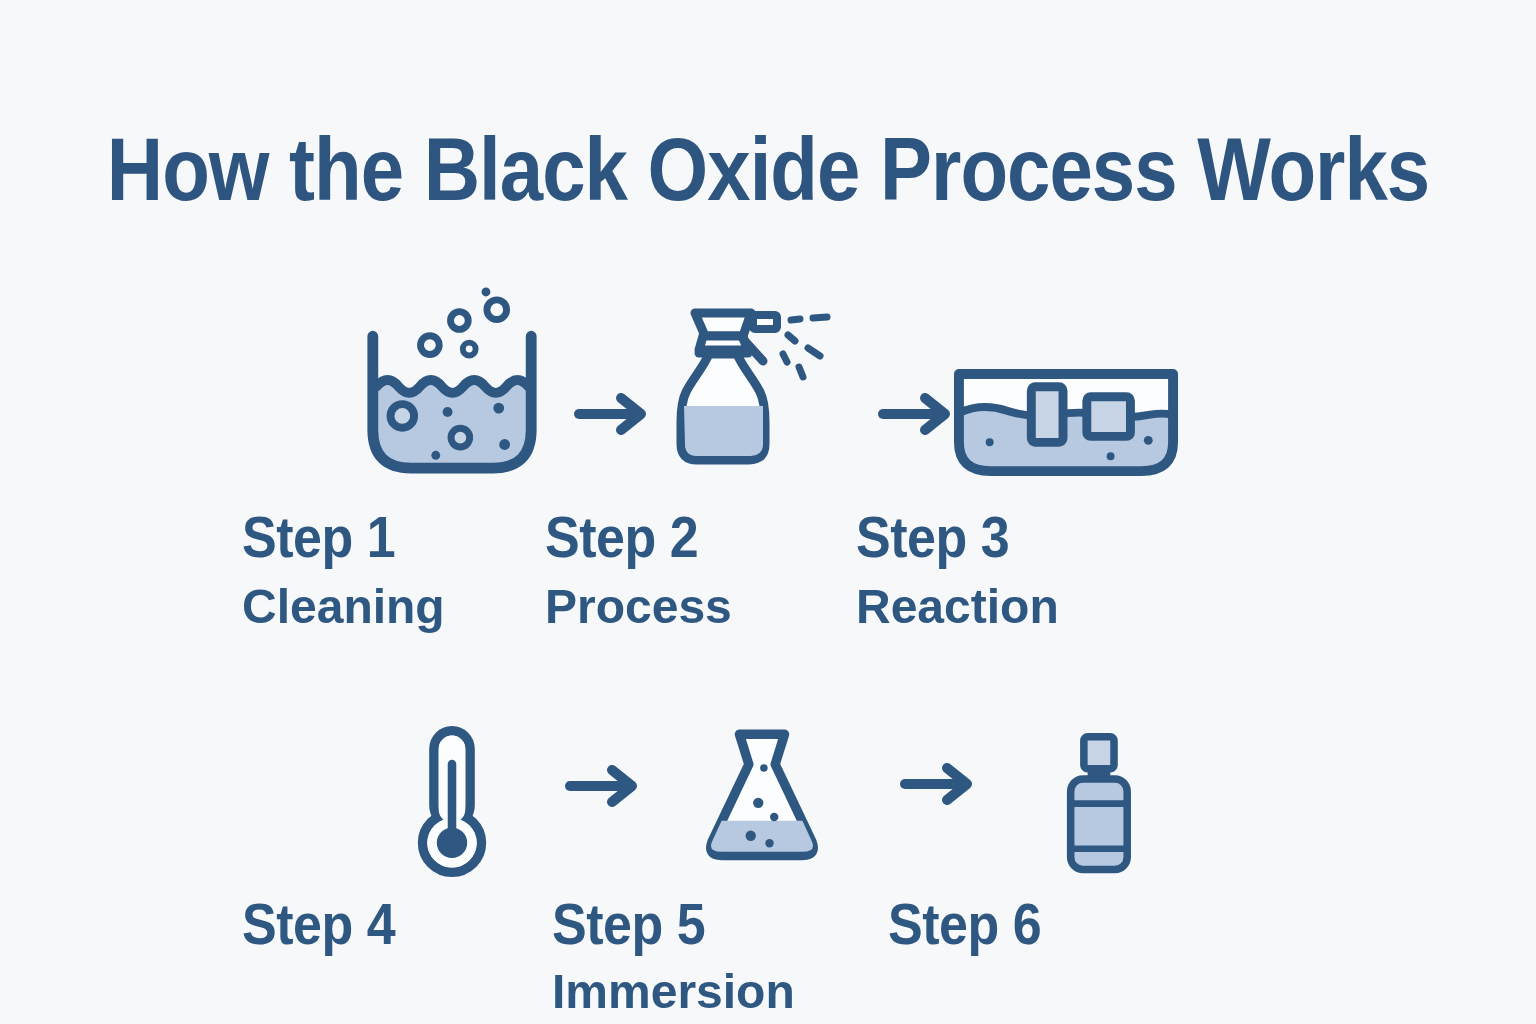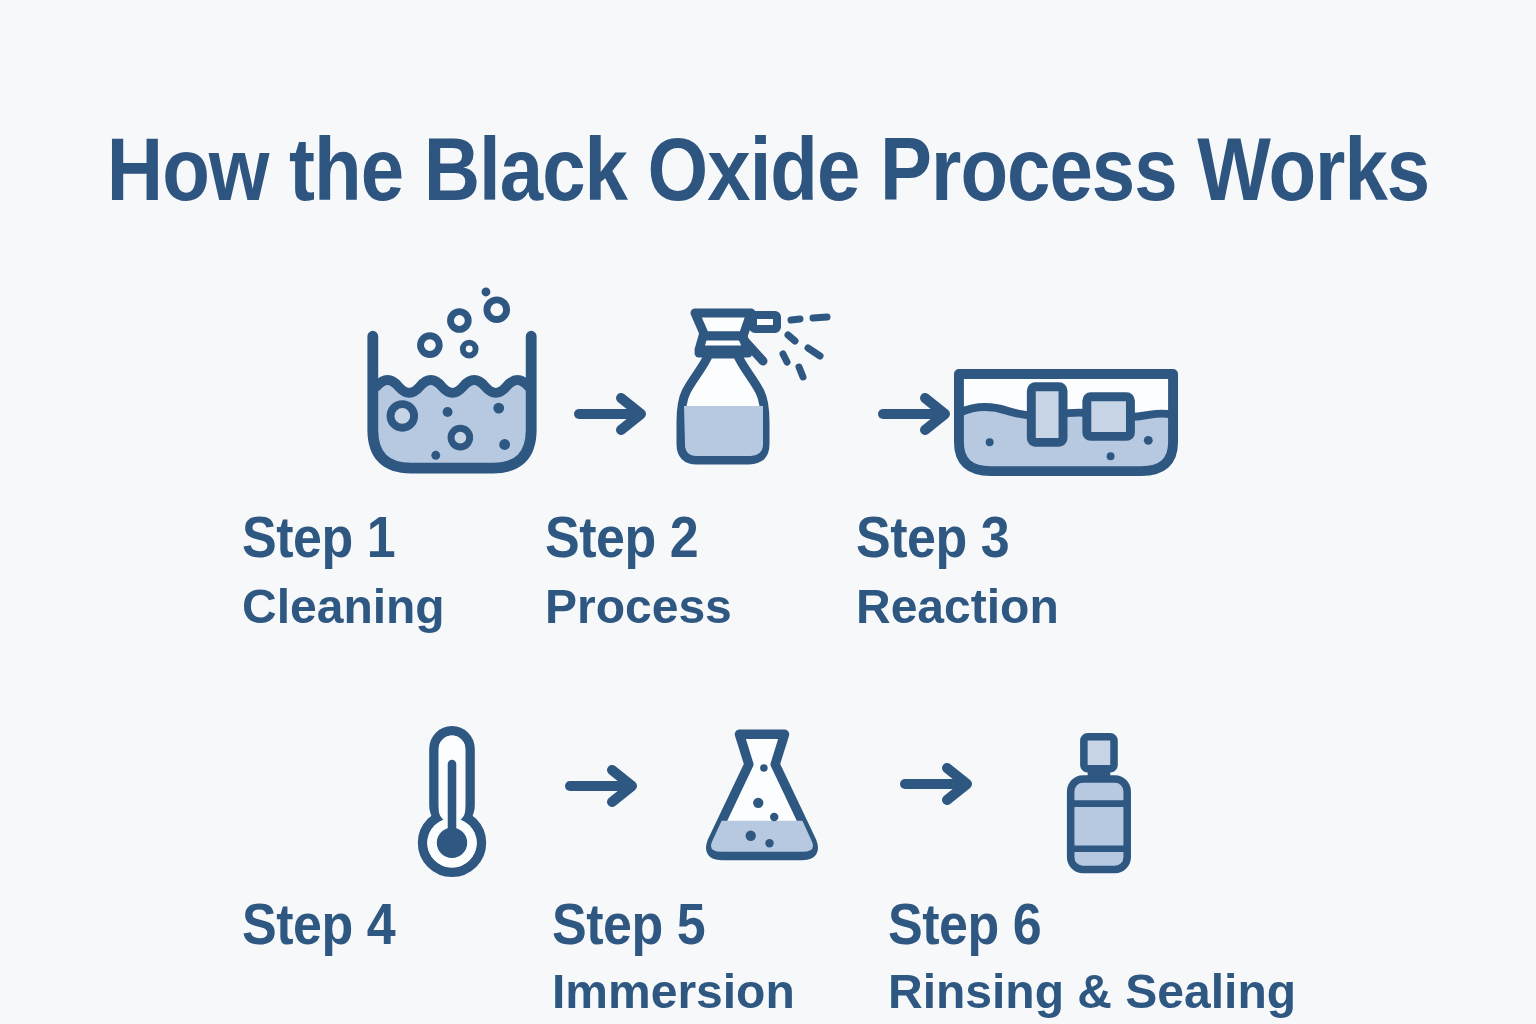--- a/index.html
+++ b/index.html
@@ -197,21 +197,20 @@
           <rect class="sk fll" stroke-width="8" x="20" y="5" width="32" height="34" rx="4"></rect>
 
           <rect class="sk fl" stroke-width="8" x="6" y="50" width="60" height="96" rx="13"></rect>
 
           <path class="sk" stroke-width="7" d="M8,76 L64,76"></path>
           <path class="sk" stroke-width="7" d="M8,124 L64,124"></path>
         </svg>
       </span>
     </div>
     <div class="step-label">Step 6</div>
-    <div class="step-caption">Rinsing &amp; Sealing</div>
   </div>
 
   <span class="arrow a1">
     <svg width="86" height="44" viewBox="0 0 80 44">
       <path class="sk" stroke-width="10" d="M6,22 L64,22"></path>
       <path class="sk" stroke-width="10" d="M48,6 L68,22 L48,38"></path>
     </svg>
   </span>
   <span class="arrow a2">
     <svg width="86" height="44" viewBox="0 0 80 44">

